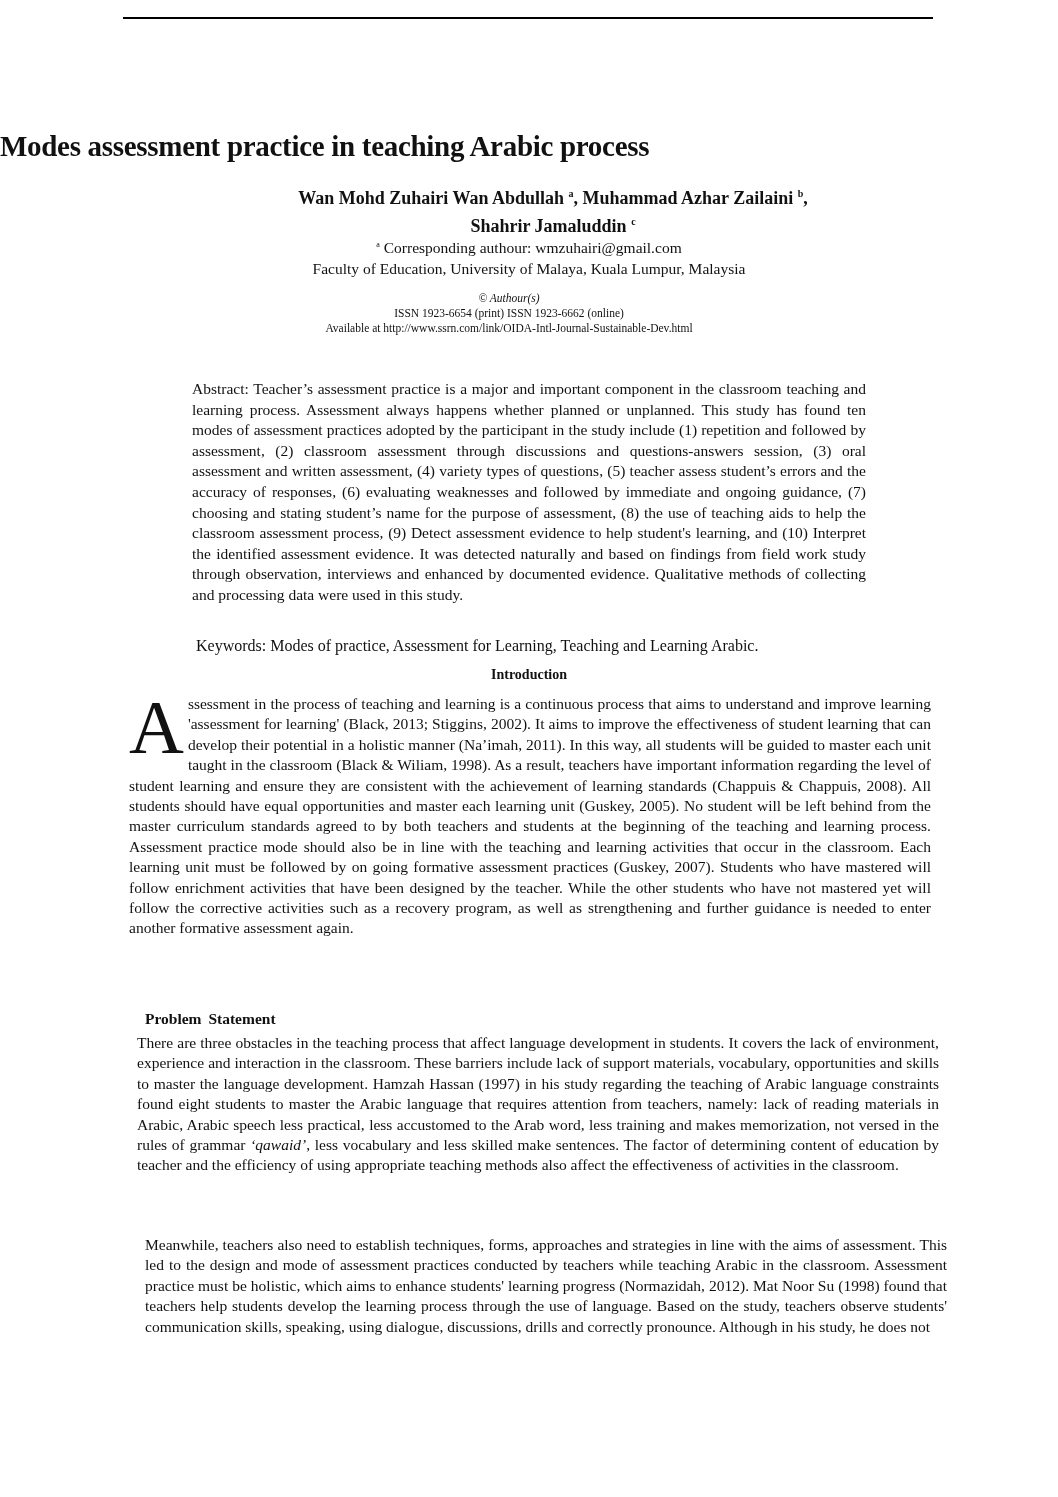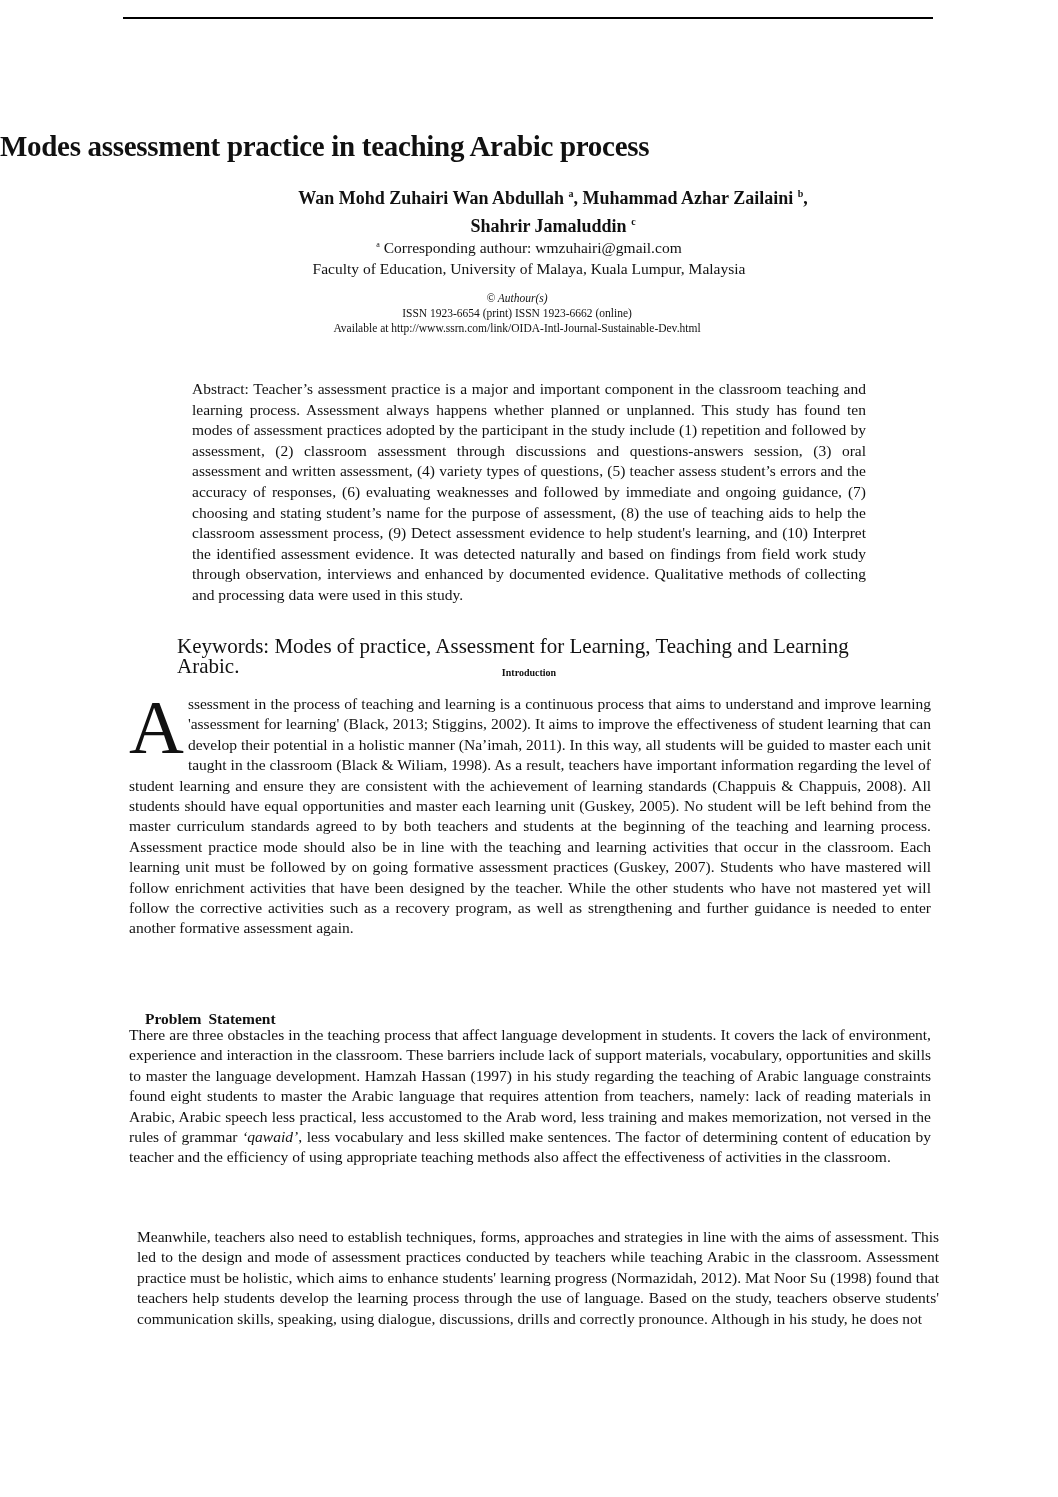--- a/index.html
+++ b/index.html
@@ -17,55 +17,55 @@
       font-size: 18px; font-weight: bold; line-height: 24px; padding-left: 24px;
     }
     .authors sup { font-size: 10px; vertical-align: 7px; }
     .affil {
       position: absolute; left: 0; width: 1058px; top: 234px; text-align: center;
       font-size: 15.5px; line-height: 21px;
     }
     .affil sup { font-size: 8px; vertical-align: 6px; }
     .pubinfo {
       position: absolute; left: 0; width: 1018px; top: 291px; text-align: center;
-      font-size: 11.5px; line-height: 15px; margin-left: 8px;
+      font-size: 11.5px; line-height: 15px;
     }
     .pubinfo .copy { font-style: italic; }
     .abstract {
       position: absolute; left: 192px; width: 674px; top: 379px;
       font-size: 15.5px; line-height: 20.6px; text-align: justify; margin: 0;
     }
     .keywords {
-      position: absolute; left: 177px; width: 674px; top: 636px;
-      font-size: 21px; line-height: 20px; margin: 0;
+      position: absolute; left: 196px; width: 674px; top: 636px;
+      font-size: 16px; line-height: 20px; margin: 0;
     }
     .label { font-weight: normal; }
     .intro-heading {
       position: absolute; left: 0; width: 1058px; top: 667px; text-align: center;
-      font-size: 10px; font-weight: bold; margin: 0;
+      font-size: 14px; font-weight: bold; margin: 0;
     }
     .intro {
       position: absolute; left: 129px; width: 802px; top: 694px;
       font-size: 15.5px; line-height: 20.4px; text-align: justify; margin: 0;
     }
     .dropcap {
       float: left; font-size: 76px; line-height: 58px; font-weight: normal;
       margin: 4px 4px 0 0; padding: 0; height: 58px;
     }
     .problem-heading {
       position: absolute; left: 129px; top: 994px; font-size: 15.5px; font-weight: bold; margin: 16px;
       word-spacing: 3px;
     }
     .problem {
       position: absolute; left: 129px; width: 802px; top: 1025px;
-      font-size: 15.5px; line-height: 20.4px; text-align: justify; margin: 0;
+      font-size: 15.5px; line-height: 20.4px; text-align: justify; margin: 8px;
     }
     .meanwhile {
       position: absolute; left: 129px; width: 802px; top: 1219px;
-      font-size: 15.5px; line-height: 20.4px; text-align: justify; margin: 8px;
+      font-size: 15.5px; line-height: 20.4px; text-align: justify; margin: 16px;
     }
     .italic { font-style: italic; }
   </style>
 </head>
 <body>
 
 <div class="top-rule"></div>
 
 <h1 class="title">Modes assessment practice in teaching Arabic process</h1>
 

